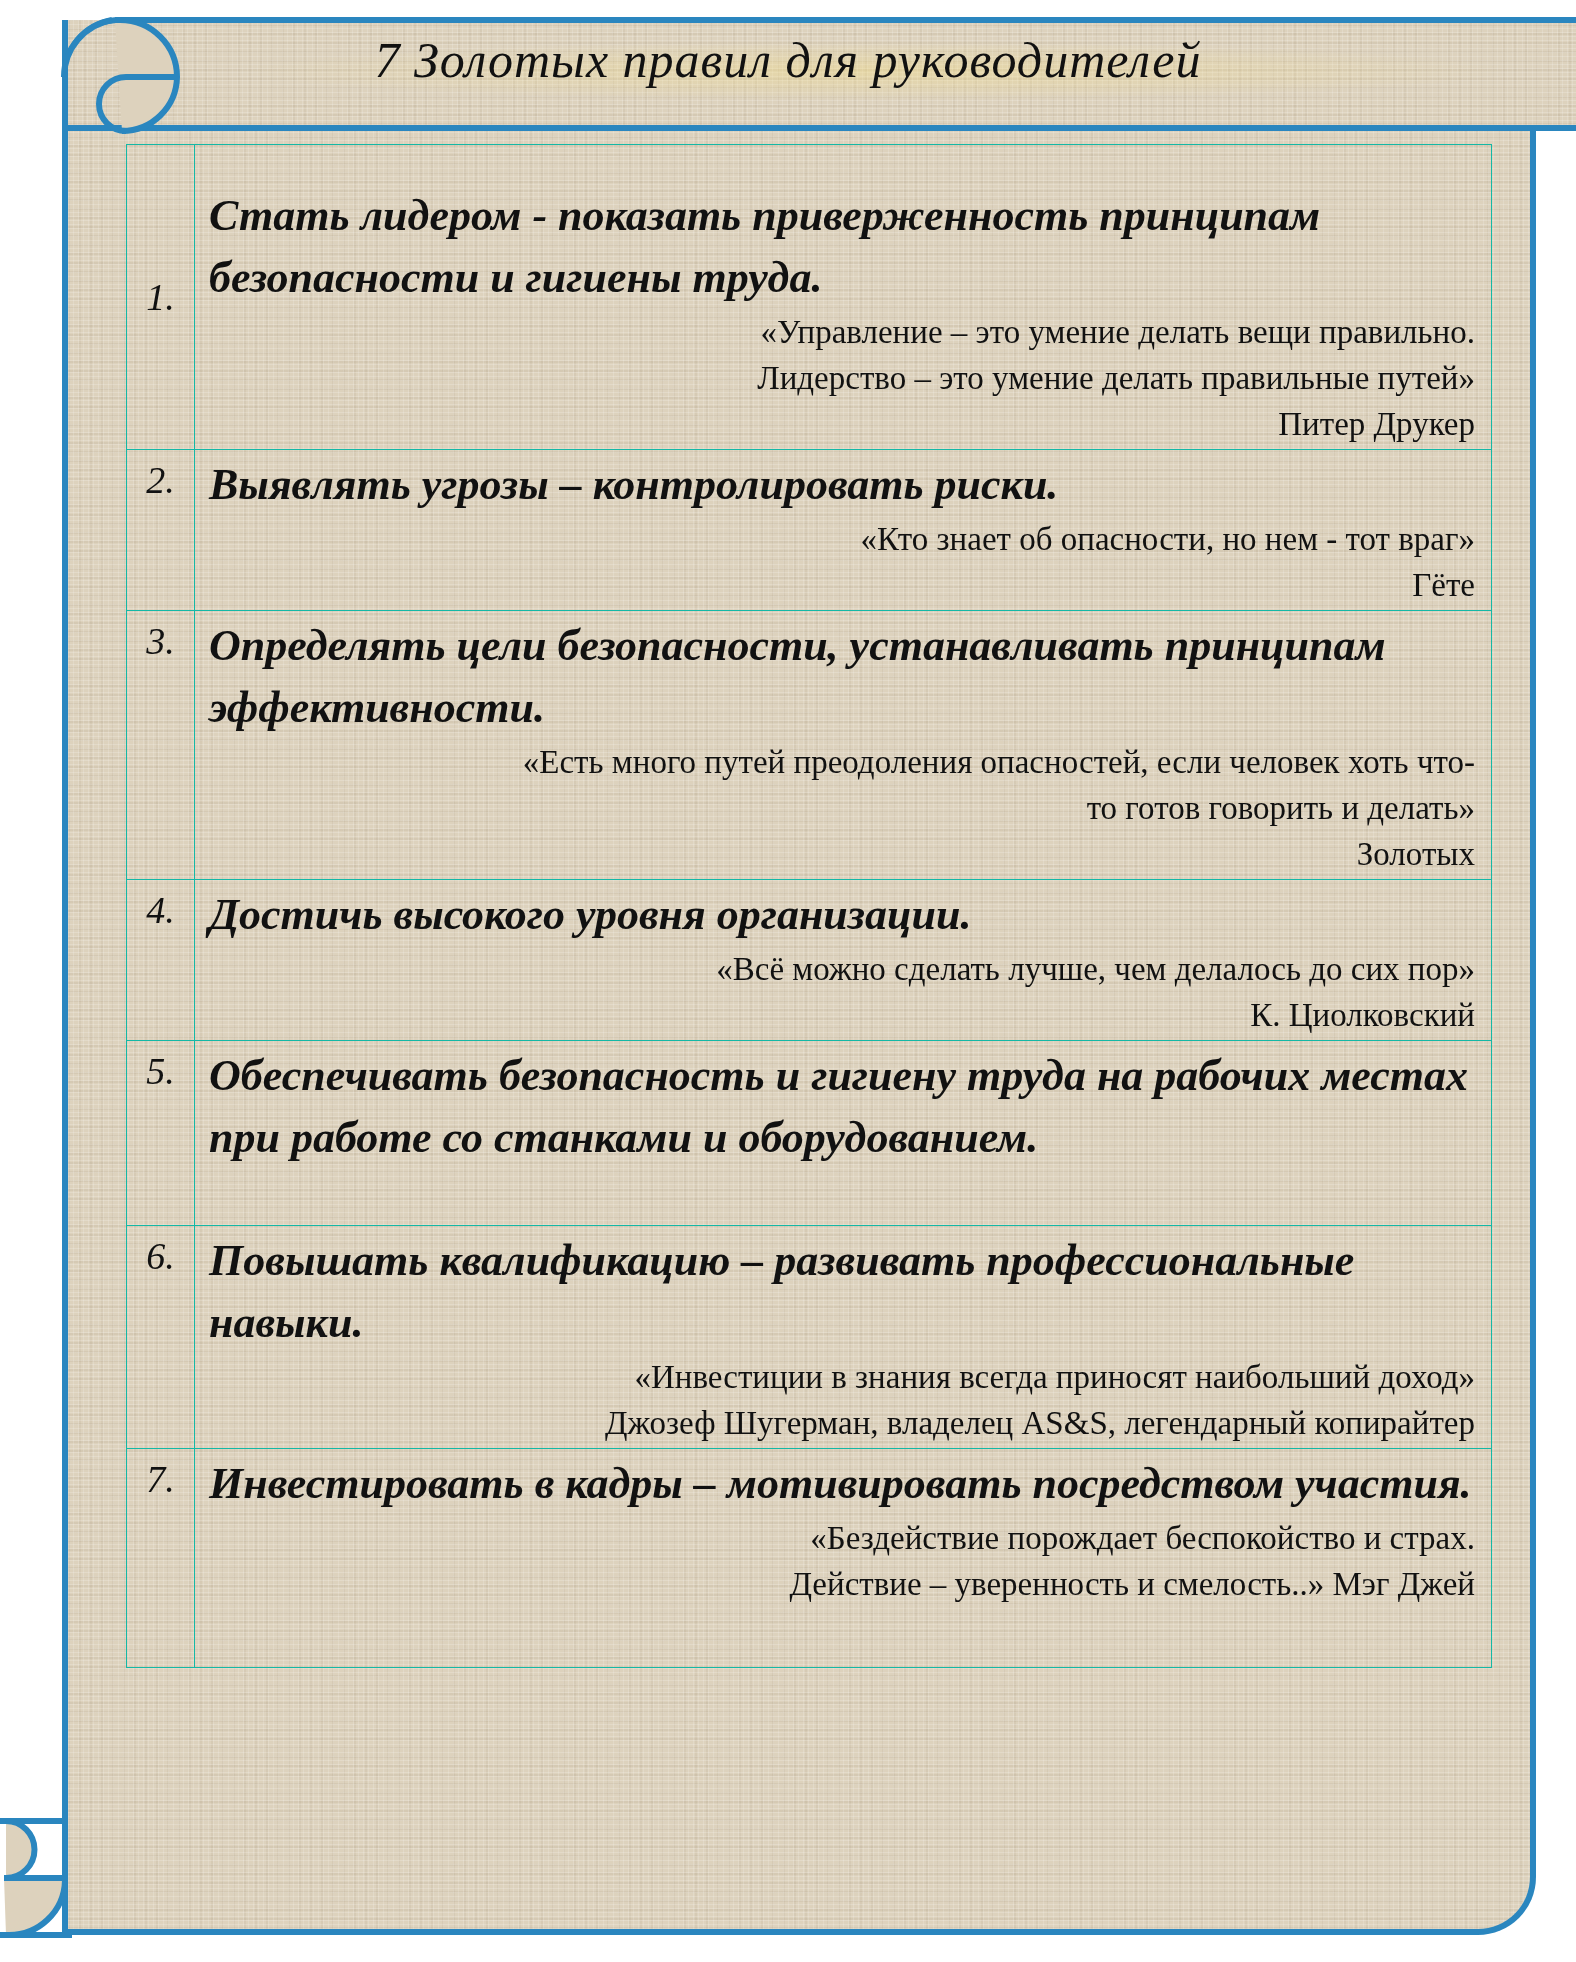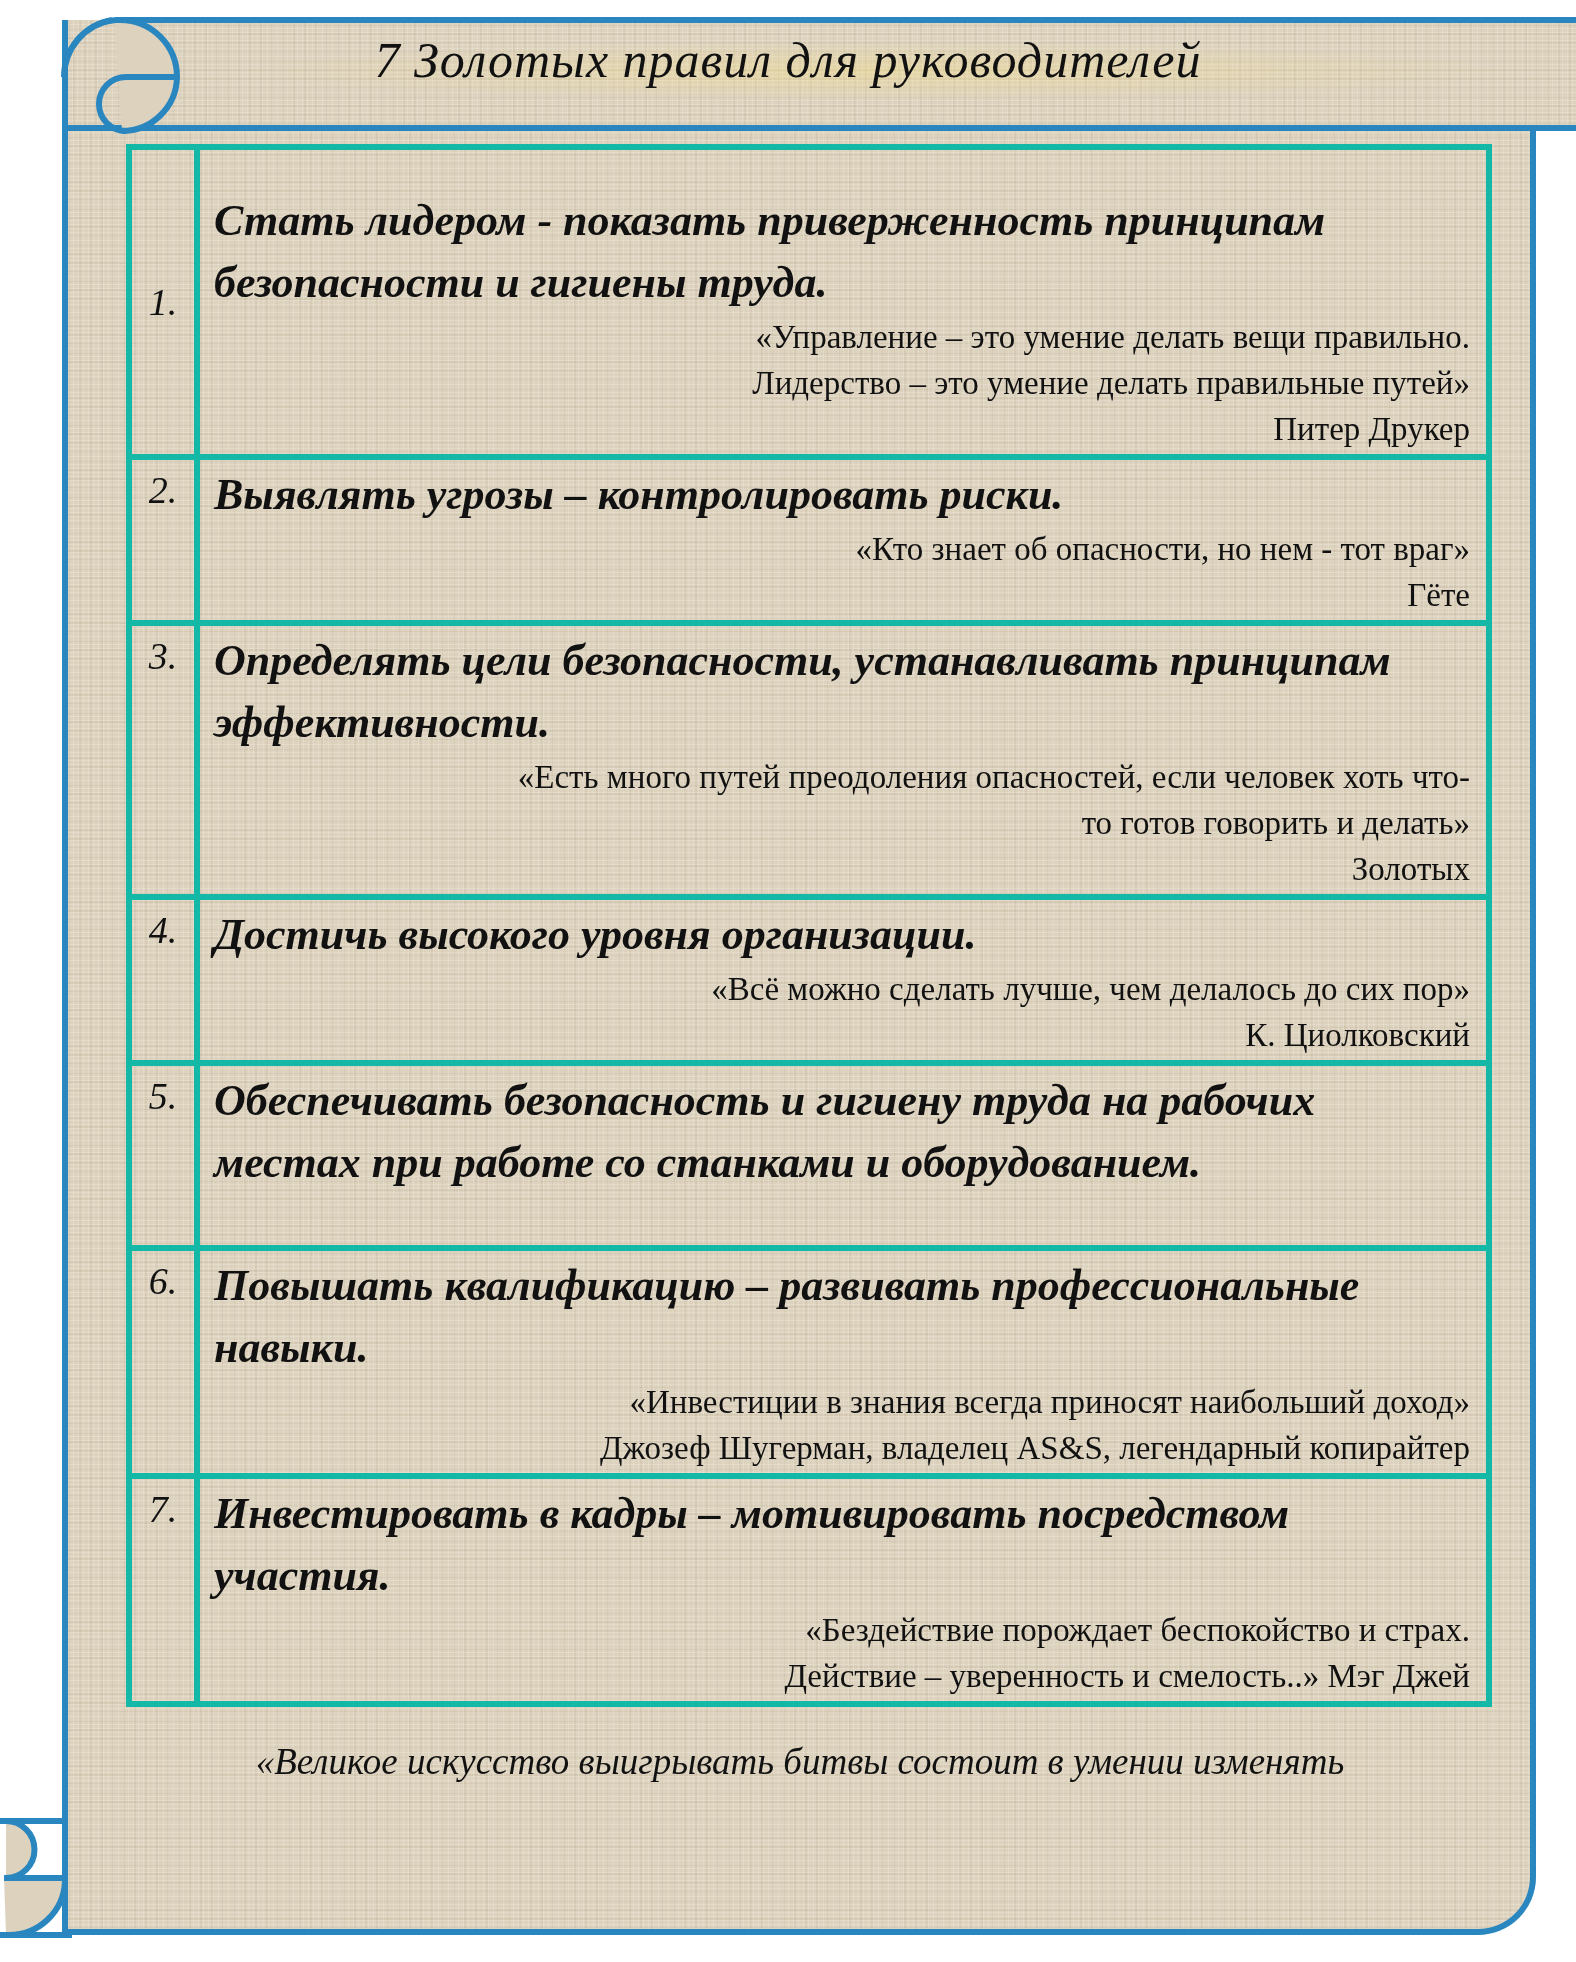--- a/index.html
+++ b/index.html
@@ -46,21 +46,21 @@
     position: absolute; left: 0; right: 0; top: 30px; z-index: 5;
     text-align: center; padding-left: 200px; padding-right: 200px;
     font-size: 50px; font-weight: normal; font-style: italic; letter-spacing: 1px;
     line-height: 60px;
   }
   
   .rules {
     position: absolute; left: 126px; top: 144px; width: 1366px;
     border-collapse: collapse; z-index: 5;
   }
-  .rules td { border: 6px solid #14b8a6; vertical-align: top; padding: 0; }
+  .rules td { border: 1px solid #14b8a6; vertical-align: top; padding: 0; }
   .rules td.num {
     width: 68px; font-style: italic; font-size: 38px; text-align: center;
     padding-top: 8px; box-sizing: border-box;
   }
   .rules tr.r1 td.num { vertical-align: middle; padding-top: 0; }
   .rules td.body { padding: 4px 16px 2px 14px; }
   .rule-text {
     font-size: 44px; font-weight: bold; font-style: italic; line-height: 62px;
   }
   .quote, .author {
@@ -158,14 +158,13 @@
     <td class="body">
       <div class="rule-text">Инвестировать в кадры – мотивировать посредством участия.</div>
       <div class="quote">«Бездействие порождает беспокойство и страх.</div>
       <div class="quote">Действие – уверенность и смелость..» Мэг Джей</div>
     </td>
   </tr>
 </tbody>
   </table>
 
 <div class="footer-quote">
-  <div>«Великое искусство выигрывать битвы состоит в умении изменять</div>
 </div>
 
 </body></html>

